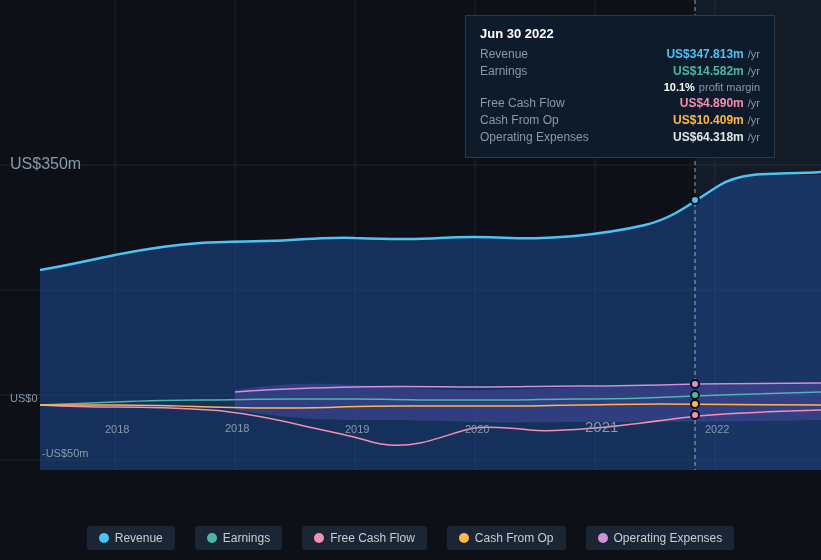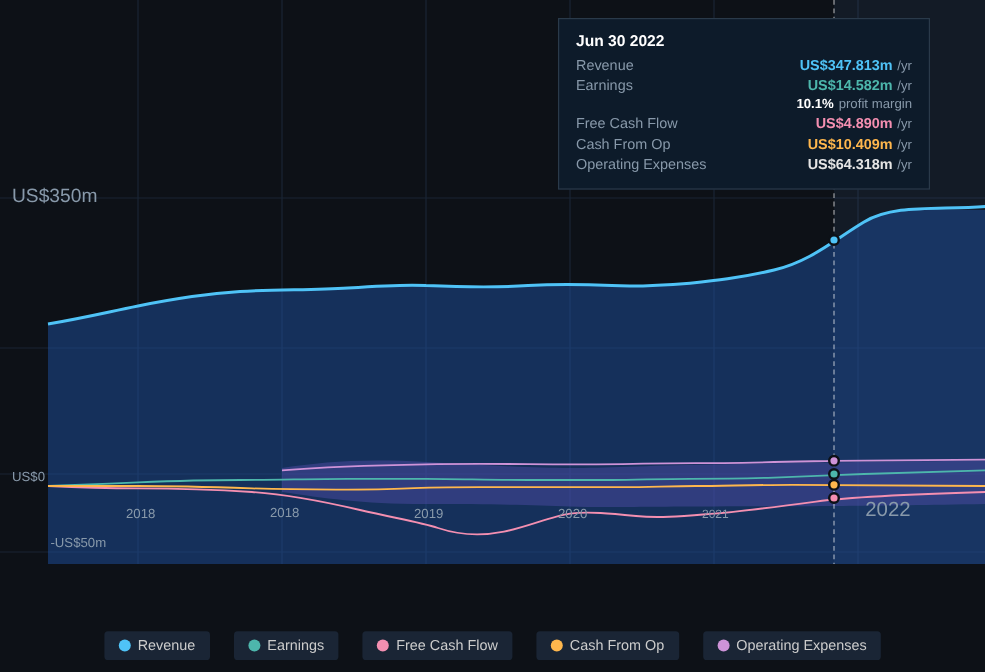--- a/index.html
+++ b/index.html
@@ -181,22 +181,22 @@
 
   <div id="y-top" style="position:absolute;top:155px;left:10px;font-size:16px;color:#8899aa;">US$350m</div>
   <div id="y-zero" style="position:absolute;top:392px;left:10px;font-size:11px;color:#8899aa;">US$0</div>
   <div id="y-neg" style="position:absolute;top:447px;left:10px;font-size:11px;color:#8899aa;margin-left:32px;">-US$50m</div>
 
   <div id="x-axis" style="position:absolute;bottom:65px;left:0;right:0;display:flex;">
     <span style="position:absolute;left:105px;bottom:0;font-size:11px;color:#8899aa;">2018</span>
     <span style="position:absolute;left:225px;bottom:1px;font-size:11px;color:#8899aa;">2018</span>
     <span style="position:absolute;left:345px;bottom:0;font-size:11px;color:#8899aa;">2019</span>
     <span style="position:absolute;left:465px;bottom:0;font-size:11px;color:#8899aa;">2020</span>
-    <span style="position:absolute;left:585px;bottom:0;font-size:10px;color:#8899aa;">2021</span>
-    <span style="position:absolute;left:705px;bottom:0;font-size:17px;color:#8899aa;margin-left:16px;">2022</span>
+    <span style="position:absolute;left:585px;bottom:0;font-size:15px;color:#8899aa;">2021</span>
+    <span style="position:absolute;left:705px;bottom:0;font-size:11px;color:#8899aa;">2022</span>
   </div>
 
   <div id="tooltip-box">
     <div class="tooltip-date">Jun 30 2022</div>
 
     <div class="tooltip-row">
       <span class="tooltip-label">Revenue</span>
       <span><span class="tooltip-value">US$347.813m</span><span class="tooltip-unit">/yr</span></span>
     </div>
 

